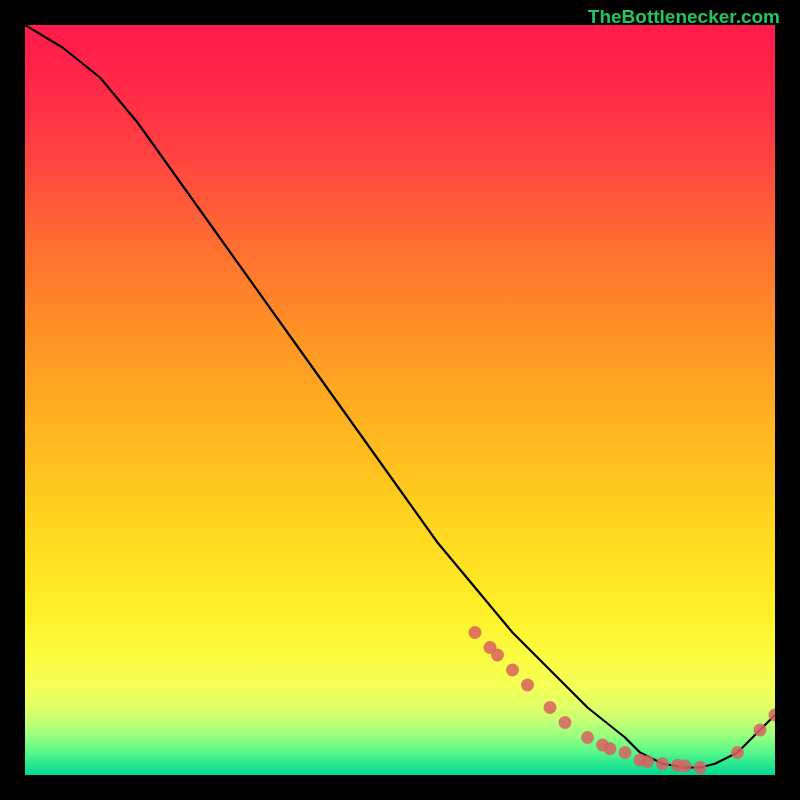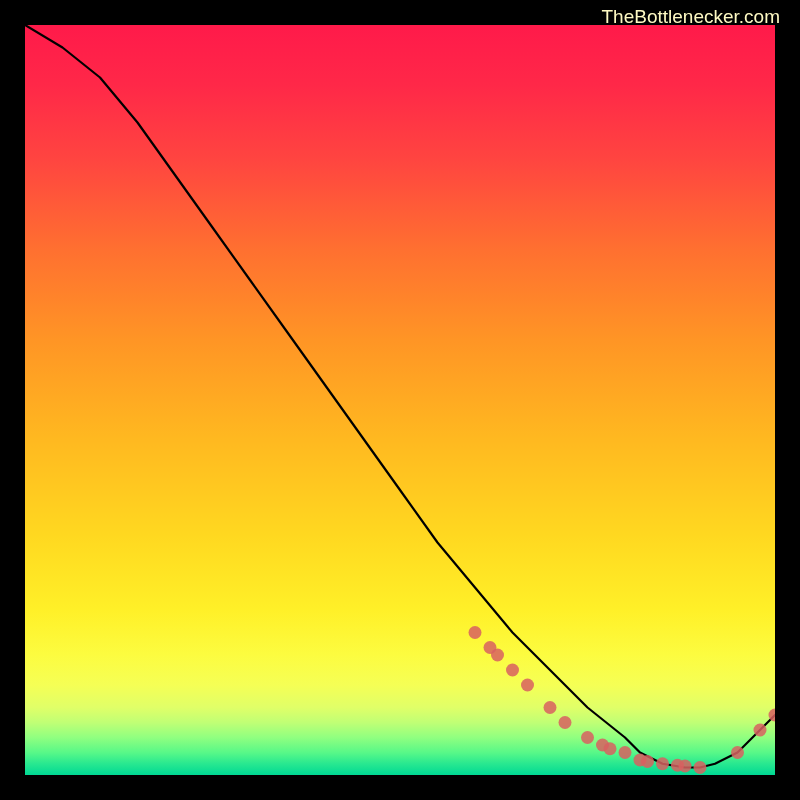--- a/index.html
+++ b/index.html
@@ -11,23 +11,23 @@
       width: 800px;
       height: 800px;
       background: #000;
       position: relative;
       font-family: Arial, sans-serif;
     }
     .watermark {
       position: absolute;
       top: 6px;
       right: 20px;
-      color: #fef9c3;
+      color: #22c55e;
       font-size: 19px;
-      font-weight: normal;
+      font-weight: bold;
       z-index: 10;
     }
     .chart-area {
       position: absolute;
       top: 25px;
       left: 25px;
       width: 750px;
       height: 750px;
     }
     .gradient-bg {

